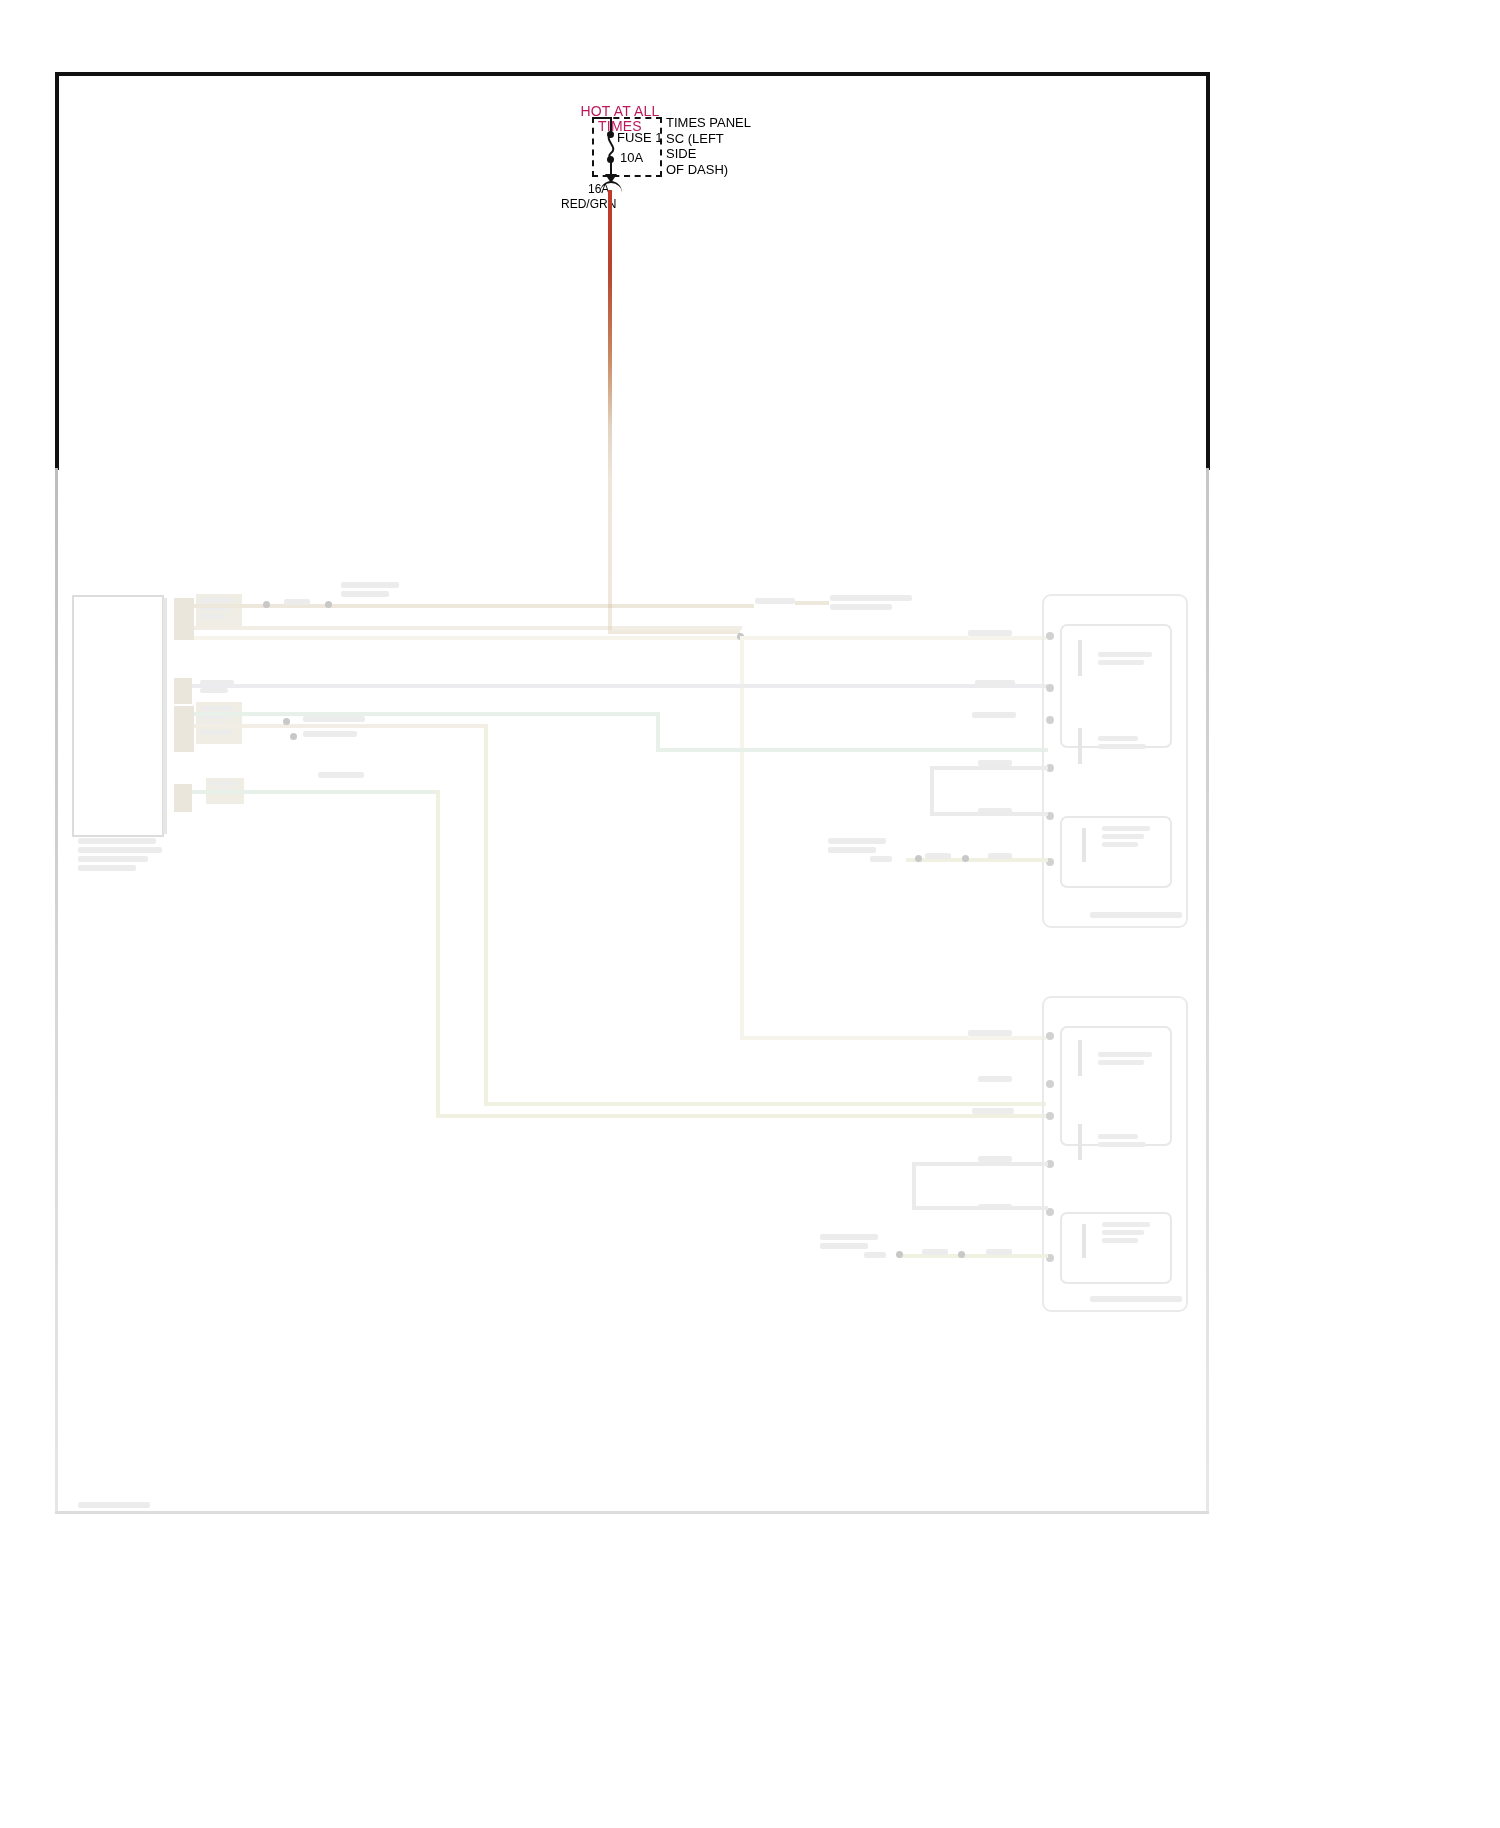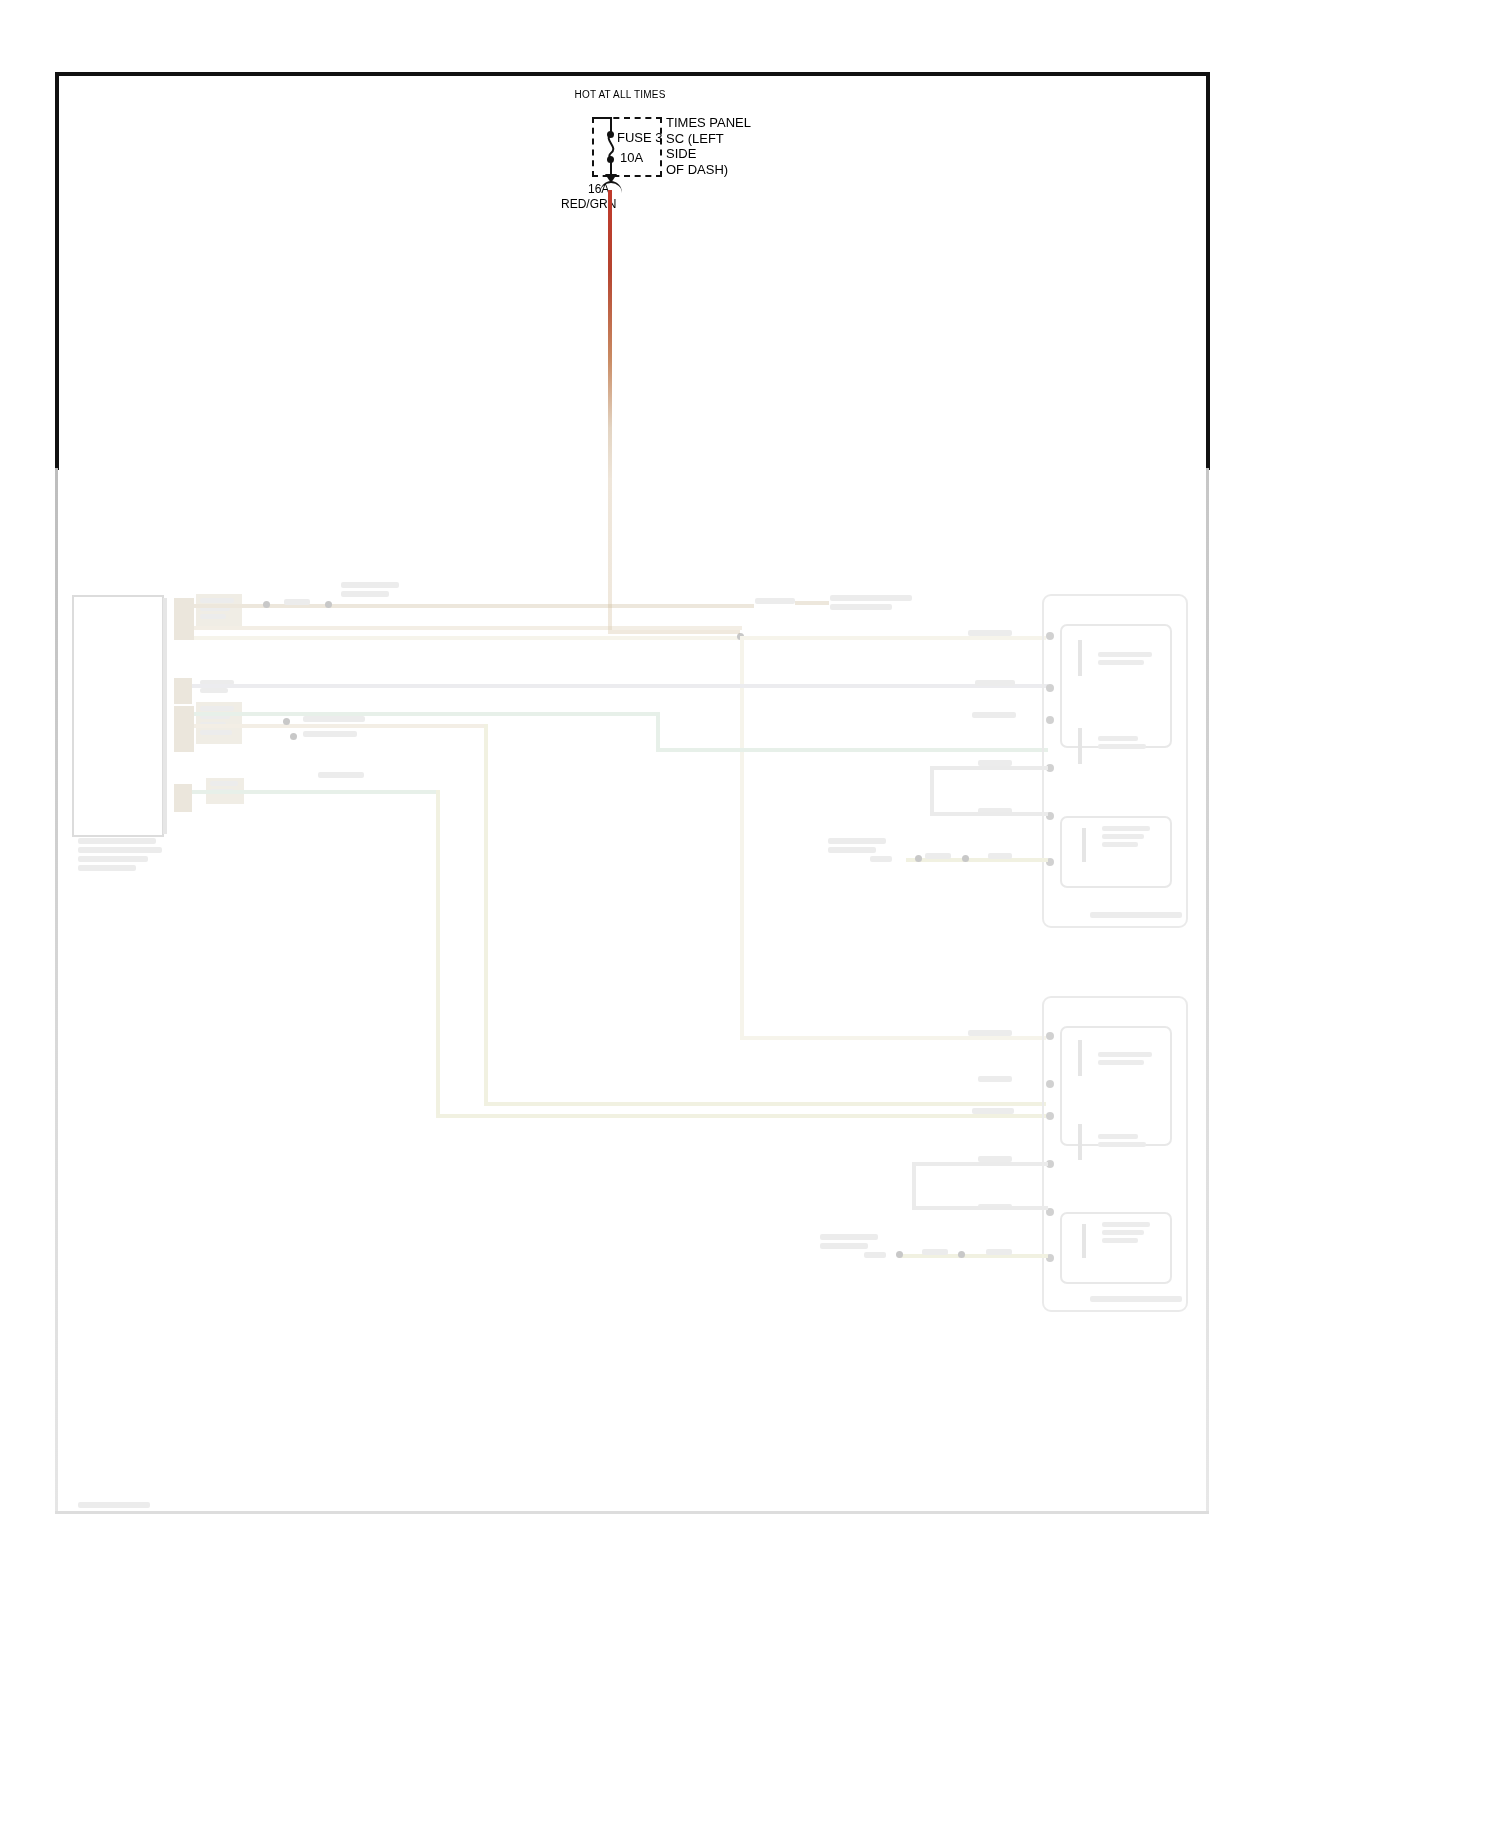--- a/index.html
+++ b/index.html
@@ -21,22 +21,22 @@
   
   .frame-left-fade{position:absolute;left:55px;top:468px;width:3px;height:1045px;
      background:linear-gradient(to bottom,#bdbdbd,#d9d9d9 55%,#e6e6e6);}
   .frame-right-fade{position:absolute;left:1206px;top:468px;width:3px;height:1045px;
      background:linear-gradient(to bottom,#c6c6c6,#dcdcdc 55%,#e8e8e8);}
   .frame-bottom-fade{position:absolute;left:55px;top:1511px;width:1154px;height:3px;
      background:#dddddd;}
 
   
   .hot-label{
-    position:absolute;left:560px;top:87px;width:120px;
-    text-align:center;font-size:10px;line-height:15px;color:#000000;
+    position:absolute;left:560px;top:104px;width:120px;
+    text-align:center;font-size:14px;line-height:15px;color:#be185d;
     letter-spacing:.2px;font-weight:400;
   }
   .fuse-box{
     position:absolute;left:592px;top:117px;width:70px;height:60px;
     border:2px dashed #111;box-sizing:border-box;
   }
   
   .lead-top{position:absolute;left:610px;top:117px;width:2px;height:18px;background:#111;}
   .lead-top-h{position:absolute;left:592px;top:117px;width:20px;height:2px;background:#111;}
   .dot{position:absolute;width:7px;height:7px;border-radius:50%;background:#111;}
@@ -117,21 +117,21 @@
 
   <svg class="fuse-squiggle" viewBox="0 0 22 26">
     <path d="M11 0 C 3 6, 19 13, 11 19 C 7 22, 11 24, 11 26" fill="none" stroke="#111" stroke-width="2"></path>
   </svg>
 
   <div class="dot" style="left:607px;top:156px;"></div>
   <div class="lead-bot"></div>
   <div class="arrowhead"></div>
   <div class="cap-arc"></div>
 
-  <div class="fuse-name">FUSE 3</div>
+  <div class="fuse-name">FUSE 1</div>
   <div class="fuse-amp">10A</div>
   <div class="panel-text">TIMES PANEL
 SC (LEFT
 SIDE
 OF DASH)</div>
 
   <div class="wire-gauge">16A</div>
   <div class="wire-color">RED/GRN</div>
 
   <div class="power-wire"></div>

